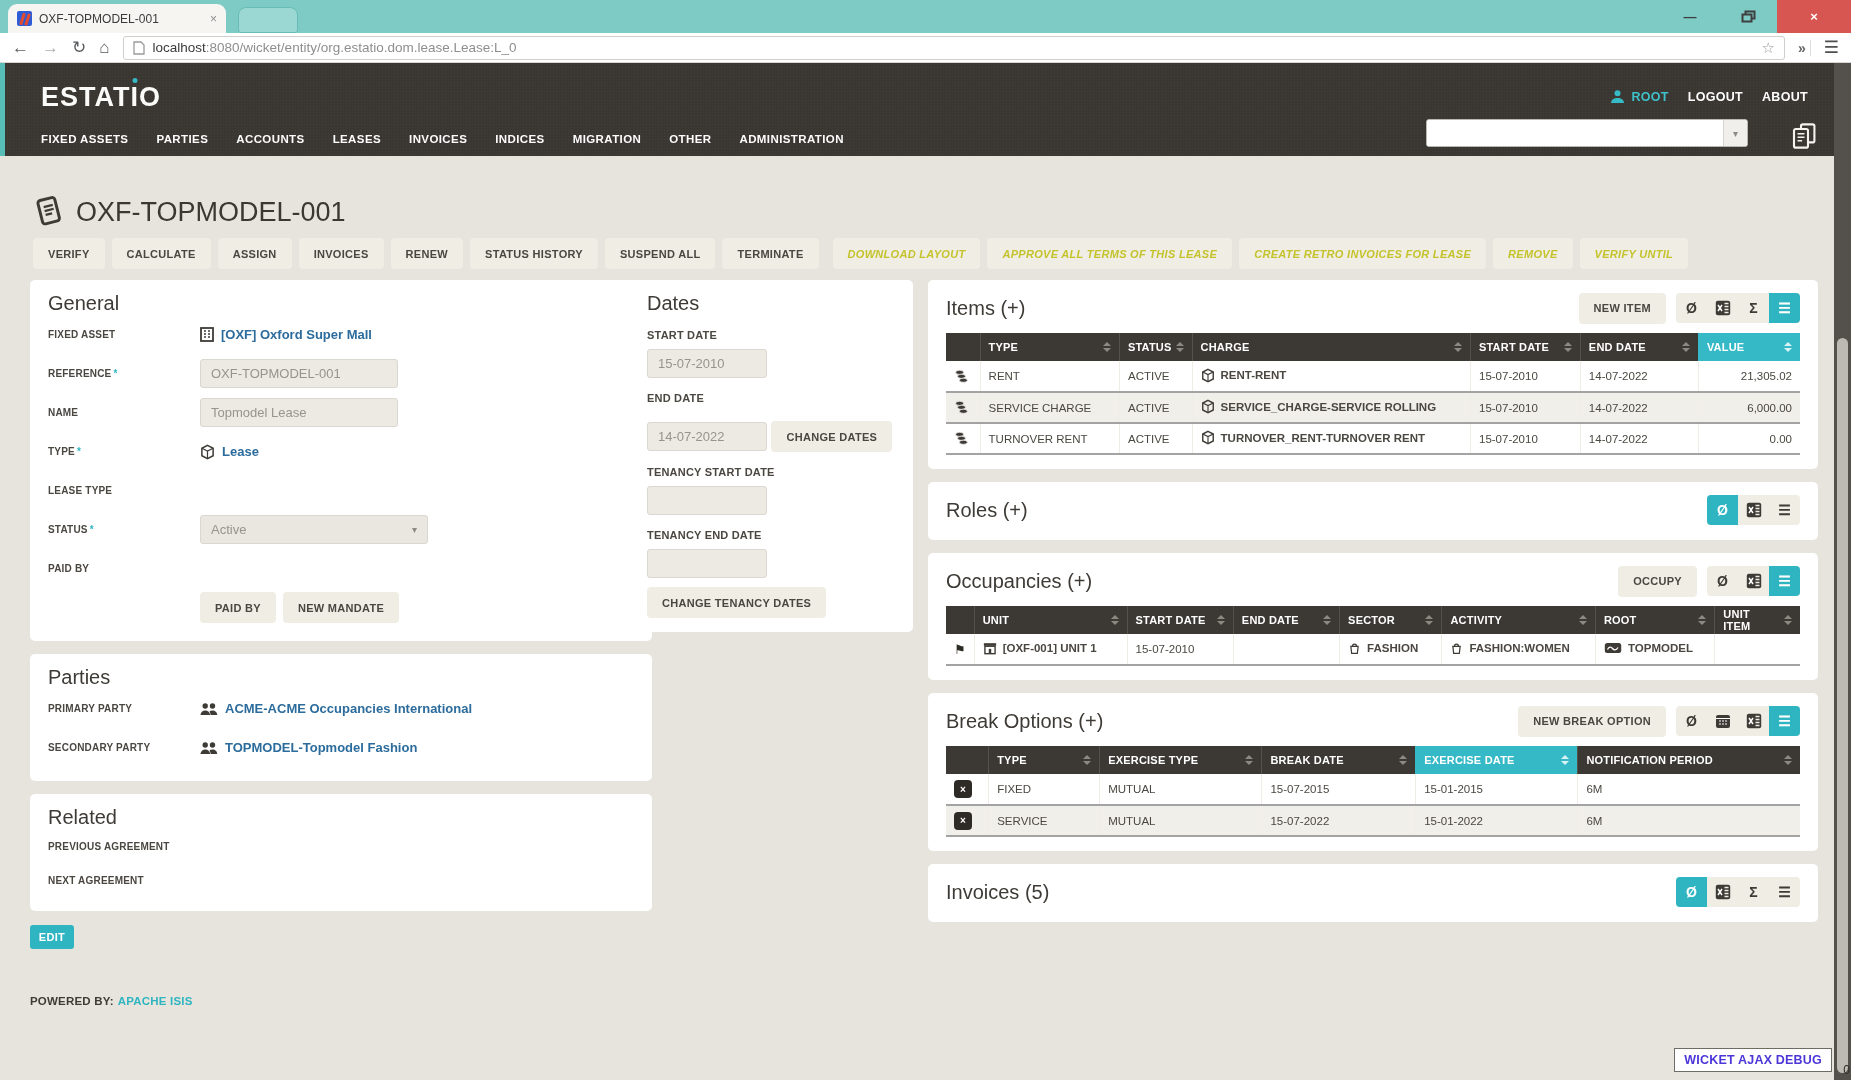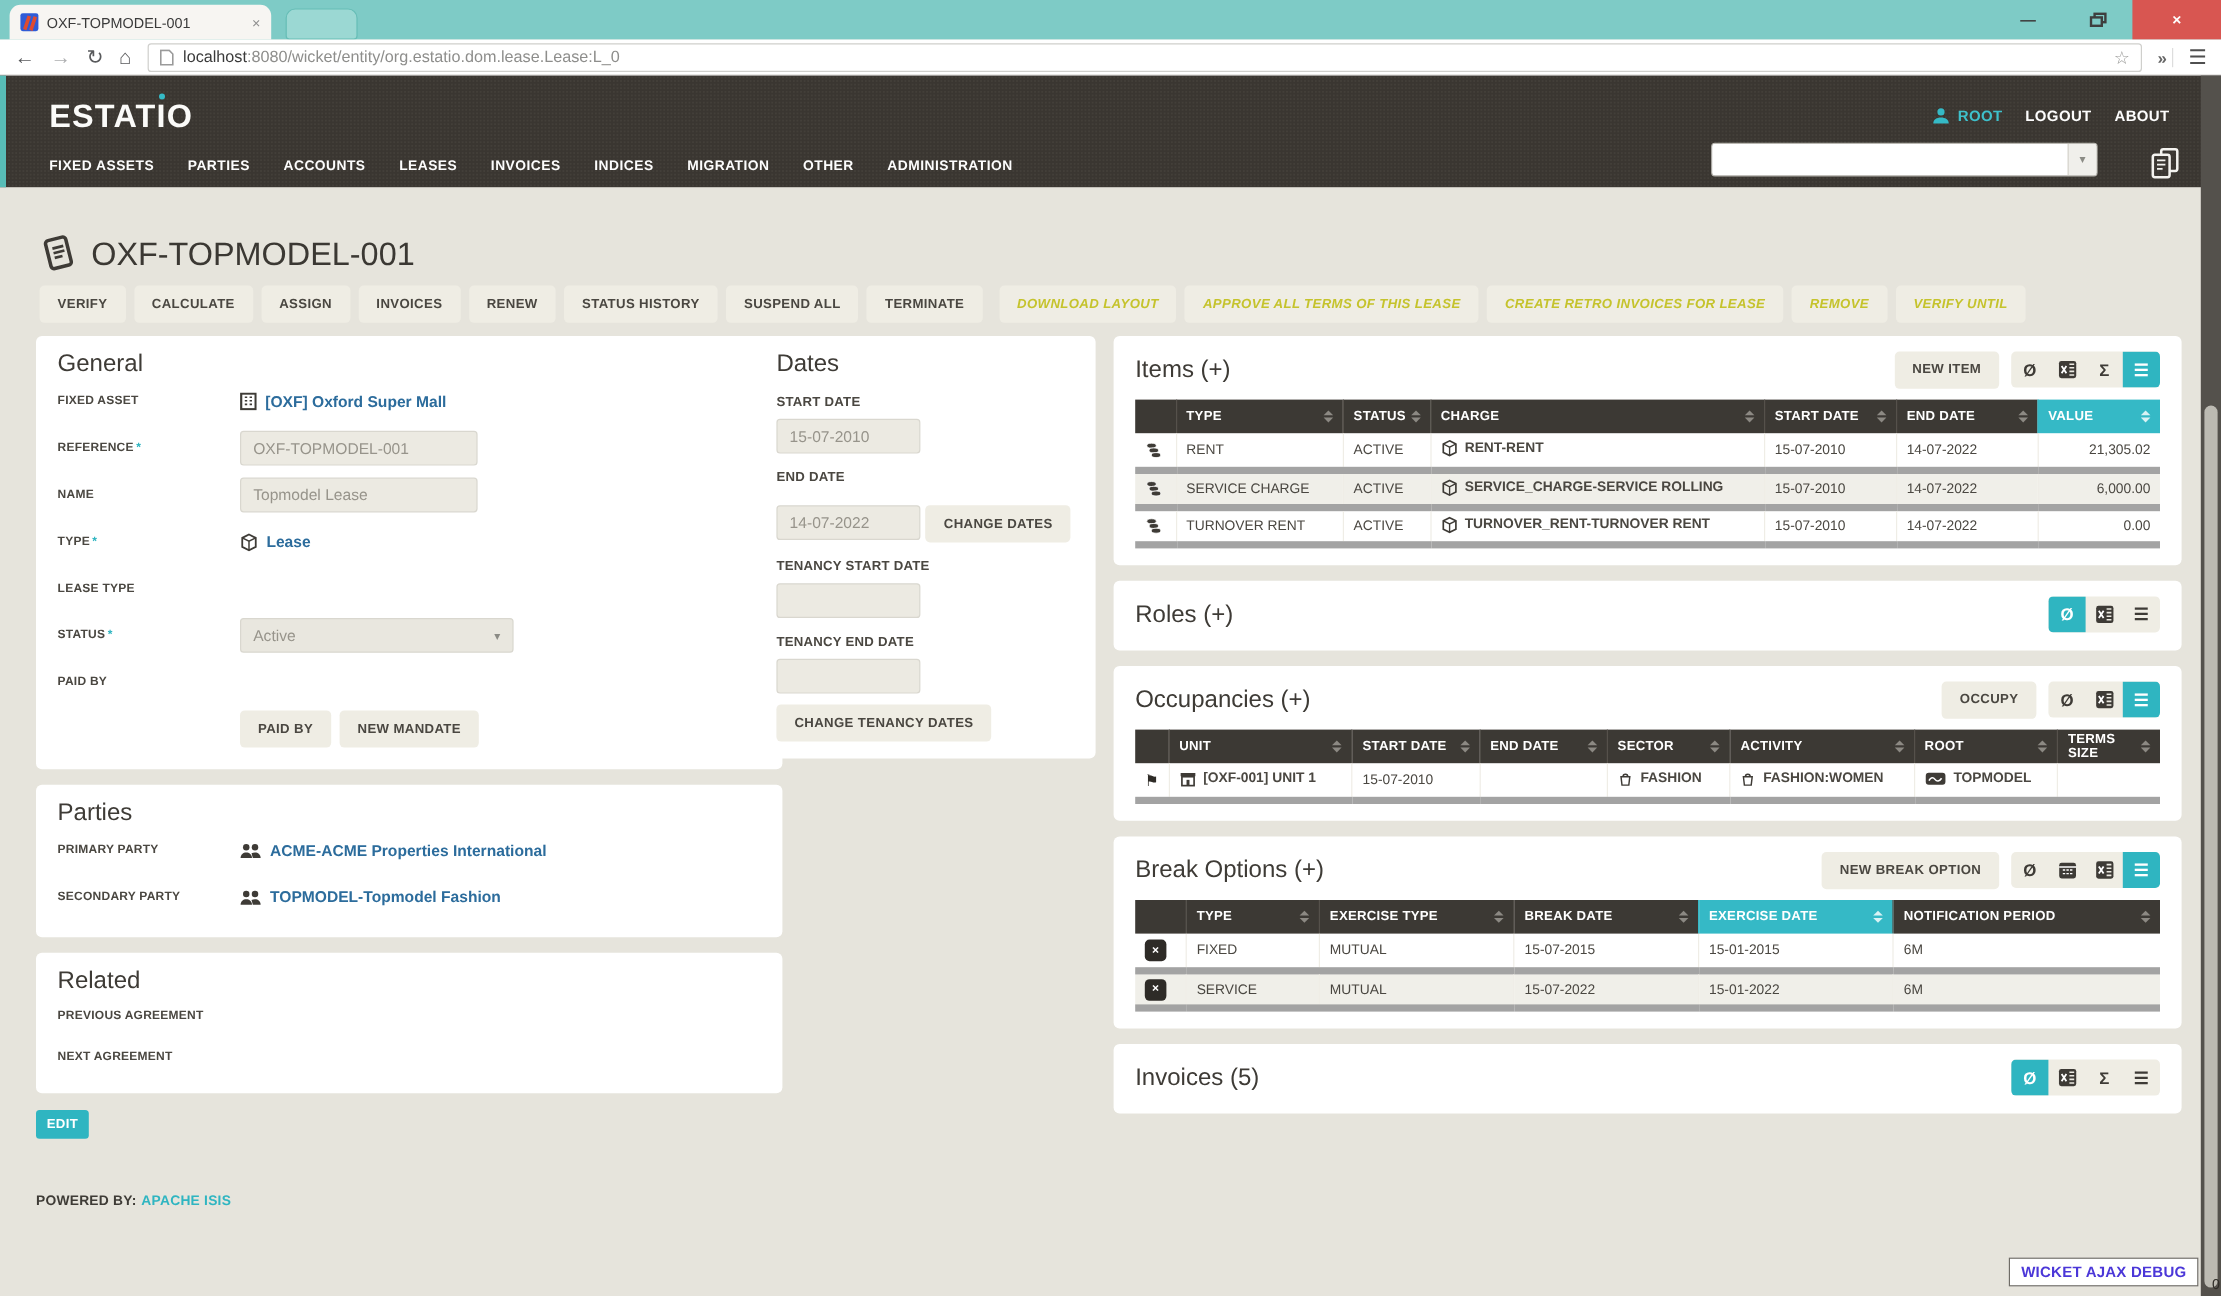--- a/index.html
+++ b/index.html
@@ -78,21 +78,21 @@
   table{width:100%;border-collapse:collapse;margin-top:9px}
   th{background:#3C3934;color:#FFFFFF;text-align:left;padding:0 8px;height:28px;font-size:11px;letter-spacing:.2px;border-left:1px solid #55514B}
   th:first-child{border-left:none}
   th.hl{background:#35B9C6;border-left-color:#35B9C6}
   .thwrap{display:flex;align-items:center;justify-content:space-between;gap:4px}
   .sort i{display:block;width:0;height:0;border-left:4px solid transparent;border-right:4px solid transparent}
   .sort .up{border-bottom:4px solid #8C8983;margin-bottom:2px}
   .sort .down{border-top:4px solid #8C8983}
   th.hl .sort .up{border-bottom-color:#D9F2F4}
   th.hl .sort .down{border-top-color:#D9F2F4}
-  td{padding:0 8px;height:31px;border-bottom:6px solid #a3a3a3;border-left:1px solid #EFEDE6;color:#4A4741;font-size:11.5px}
+  td{padding:0 8px;height:31px;border-bottom:2px solid #a3a3a3;border-left:1px solid #EFEDE6;color:#4A4741;font-size:11.5px}
   td:first-child{border-left:none}
   tbody tr:nth-child(even) td{background:#F0EFE9}
   td.bold{font-weight:bold}
   td.num{text-align:right}
   .cicon{display:inline-flex;align-items:center;gap:6px}
   .flagg{font-size:13px;color:#2E2B27}
   .delete-chip{width:18px;height:18px;background:#2E2B27;border-radius:4px;color:#fff;font-size:10px;display:flex;align-items:center;justify-content:center;font-weight:bold}
 
   .parties-gap{margin-top:13px}
   .edit-btn{margin-top:14px;width:44px;height:24px;background:#2FB5C1;color:#fff;font-size:11px;font-weight:bold;border-radius:3px;display:flex;align-items:center;justify-content:center;letter-spacing:.3px}
@@ -266,21 +266,21 @@
       <div class="panel-title">Parties</div>
       <div class="frow">
         <span class="flabel">PRIMARY PARTY</span>
         <span class="fvalue">
           <svg width="18" height="14" viewBox="0 0 18 14">
               <circle cx="5.2" cy="4" r="2.7" fill="#3E3B36"></circle>
               <path d="M.5 13c0-2.9 2.2-4.6 4.7-4.6S10 10.1 10 13z" fill="#3E3B36"></path>
               <circle cx="12.5" cy="4" r="2.7" fill="#3E3B36"></circle>
               <path d="M9.6 9.1c.9-.5 1.9-.7 2.9-.7 2.5 0 4.7 1.7 4.7 4.6h-6.5" fill="#3E3B36"></path>
             </svg>
-          <a class="link">ACME-ACME Properties International</a>
+          <a class="link">ACME-ACME Occupancies International</a>
         </span>
       </div>
       <div class="frow">
         <span class="flabel">SECONDARY PARTY</span>
         <span class="fvalue">
           <svg width="18" height="14" viewBox="0 0 18 14">
               <circle cx="5.2" cy="4" r="2.7" fill="#3E3B36"></circle>
               <path d="M.5 13c0-2.9 2.2-4.6 4.7-4.6S10 10.1 10 13z" fill="#3E3B36"></path>
               <circle cx="12.5" cy="4" r="2.7" fill="#3E3B36"></circle>
               <path d="M9.6 9.1c.9-.5 1.9-.7 2.9-.7 2.5 0 4.7 1.7 4.7 4.6h-6.5" fill="#3E3B36"></path>
@@ -561,21 +561,21 @@
                 <div class="thwrap">
                   <span>ROOT</span>
                   <span class="sort">
                     <i class="up"></i>
                     <i class="down"></i>
                   </span>
                 </div>
               </th>
             <th style="width:10%">
                 <div class="thwrap">
-                  <span>TERMS SIZE</span>
+                  <span>UNIT ITEM</span>
                   <span class="sort">
                     <i class="up"></i>
                     <i class="down"></i>
                   </span>
                 </div>
               </th>
           </tr>
         </thead>
         <tbody>
           <tr>

